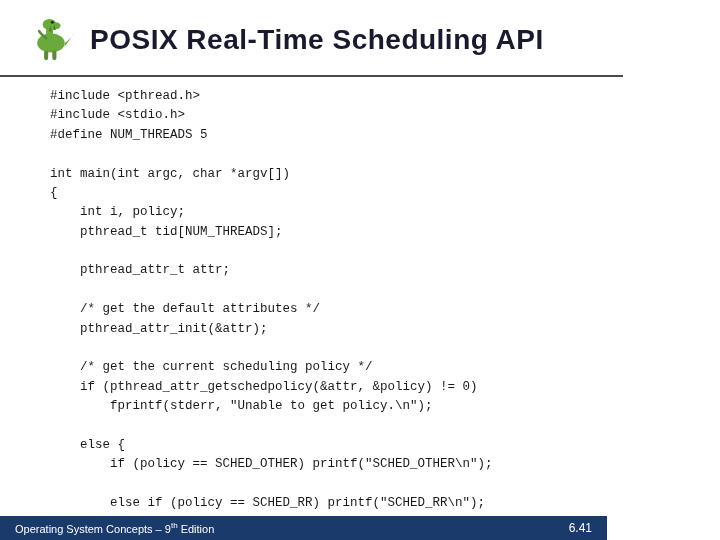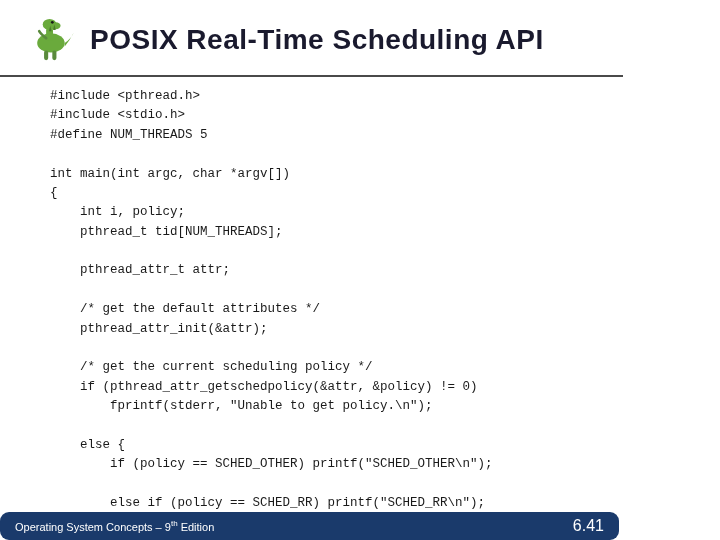--- a/index.html
+++ b/index.html
@@ -59,37 +59,36 @@
       line-height: 1.55;
       color: #1a1a1a;
       white-space: pre;
     }
 
     
     .footer {
       position: absolute;
       bottom: 0;
       left: 0;
-      right: 4px;
+      right: 16px;
       display: flex;
       justify-content: space-between;
       align-items: center;
       background: #1a3a6b;
       color: #ffffff;
       padding: 5px 15px;
       font-size: 11px;
-      border-radius: 9px;
     }
 
     .footer-left {
       font-size: 11px;
     }
 
     .footer-center {
-      font-size: 16px;
+      font-size: 12px;
     }
 
     .footer-right {
       font-size: 11px;
     }
 
     sup {
       font-size: 8px;
     }
   </style>

